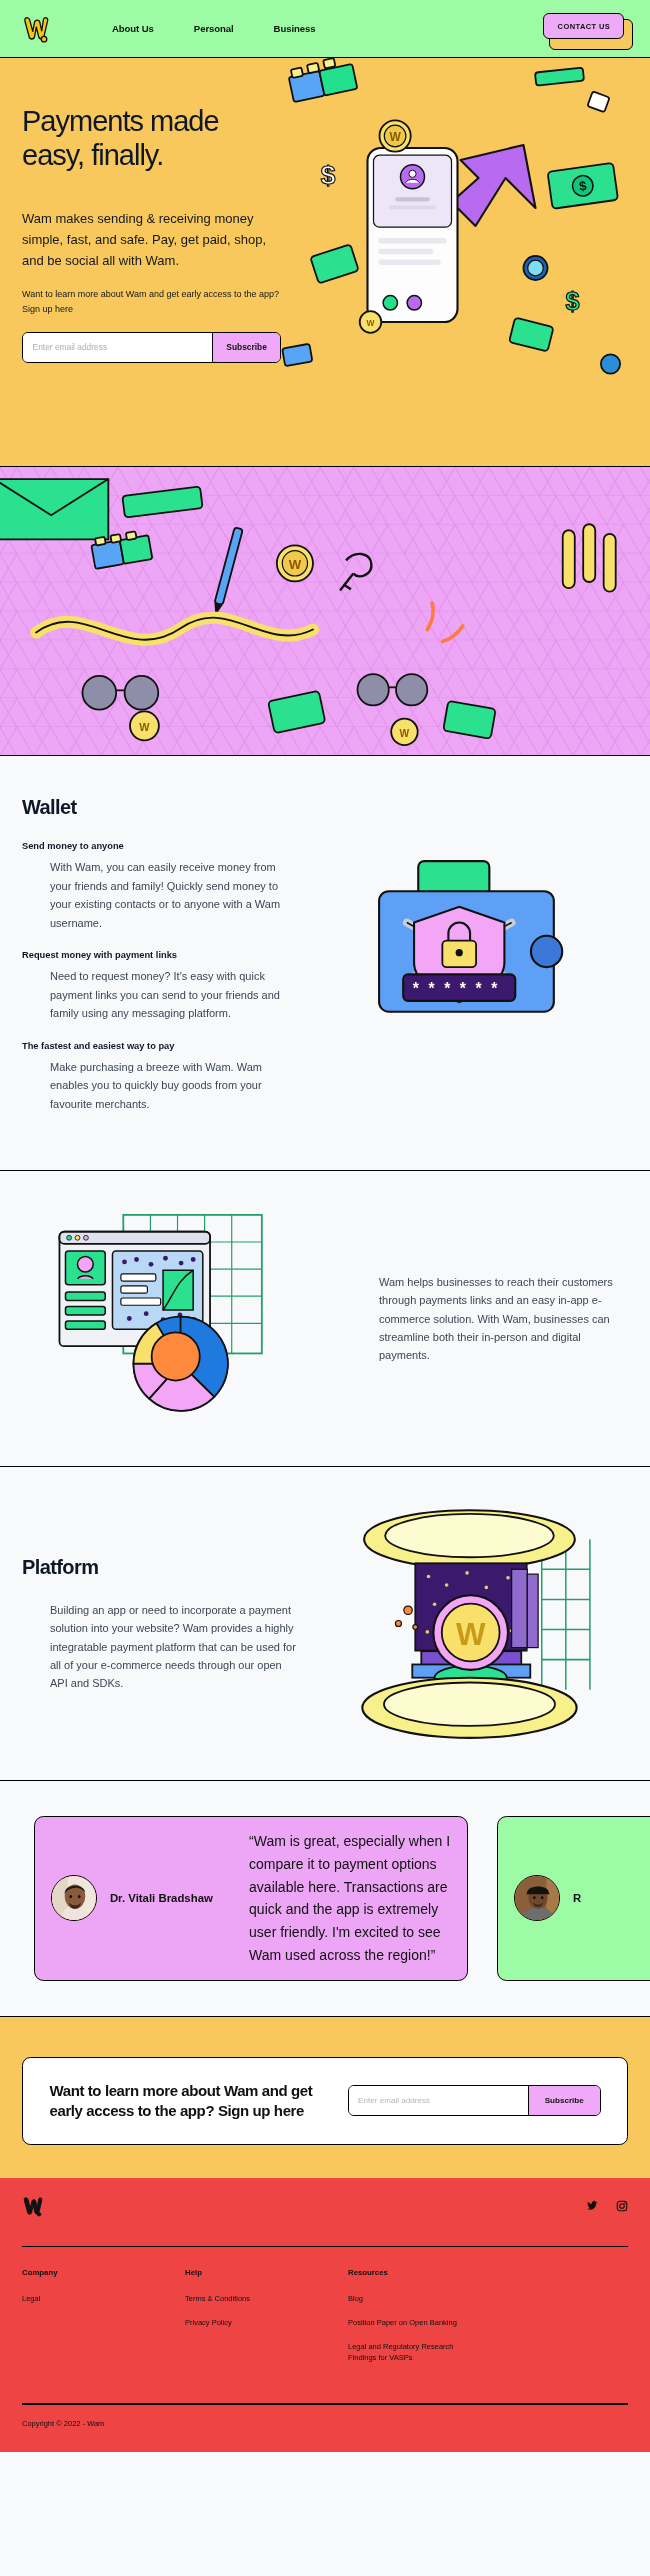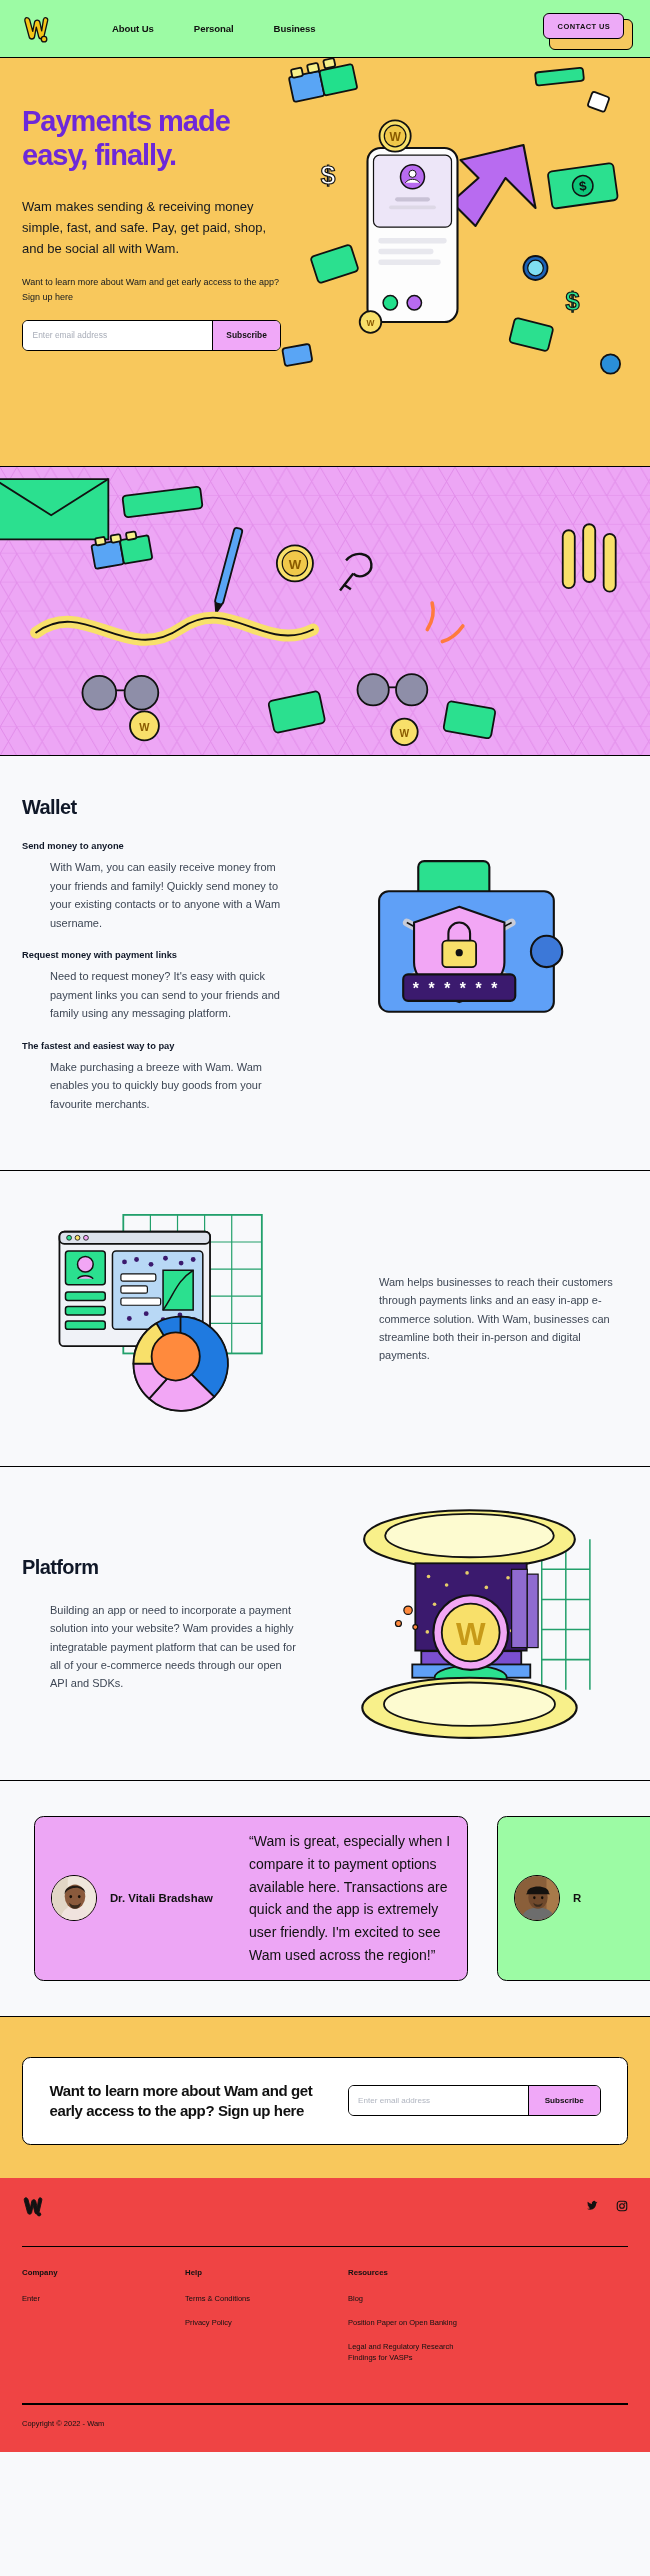--- a/index.html
+++ b/index.html
@@ -46,21 +46,21 @@
     background: #f8c85c;
     position: relative;
     padding: 47px 22px 58px;
     border-bottom: 1.8px solid #000;
     overflow: hidden;
     min-height: 409px;
   }
   .hero-inner { position: relative; z-index: 4; max-width: 283px; }
   .hero h1 {
     font-size: 29px; line-height: 1.16; letter-spacing: -1px;
-    font-weight: bold; color: #6d28d9; margin-bottom: 24px;
+    font-weight: normal; color: #0f172a; margin-bottom: 36px;
   }
   .hero p {
     font-size: 13px; line-height: 1.62; color: #14181f; max-width: 259px;
     margin-bottom: 15.7px;
   }
   .hero p.small { font-size: 9px; margin-bottom: 15.7px; }
   .subscribe-row {
     display: flex; width: 259px; border: 1.8px solid #000; border-radius: 6px;
     overflow: hidden; background: #fff; height: 31px;
   }
@@ -550,21 +550,21 @@
           <circle cx="17.6" cy="6.4" r="1.4" fill="#111"></circle>
         </svg>
       </a>
     </div>
   </div>
   <div class="footer-divider"></div>
 
   <div class="footer-cols">
     <div class="fcol">
       <h4>Company</h4>
-      <a href="#">Enter</a>
+      <a href="#">Legal</a>
     </div>
     <div class="fcol">
       <h4>Help</h4>
       <a href="#">Terms &amp; Conditions</a>
       <a href="#">Privacy Policy</a>
     </div>
     <div class="fcol">
       <h4>Resources</h4>
       <a href="#">Blog</a>
       <a href="#">Position Paper on Open Banking</a>

